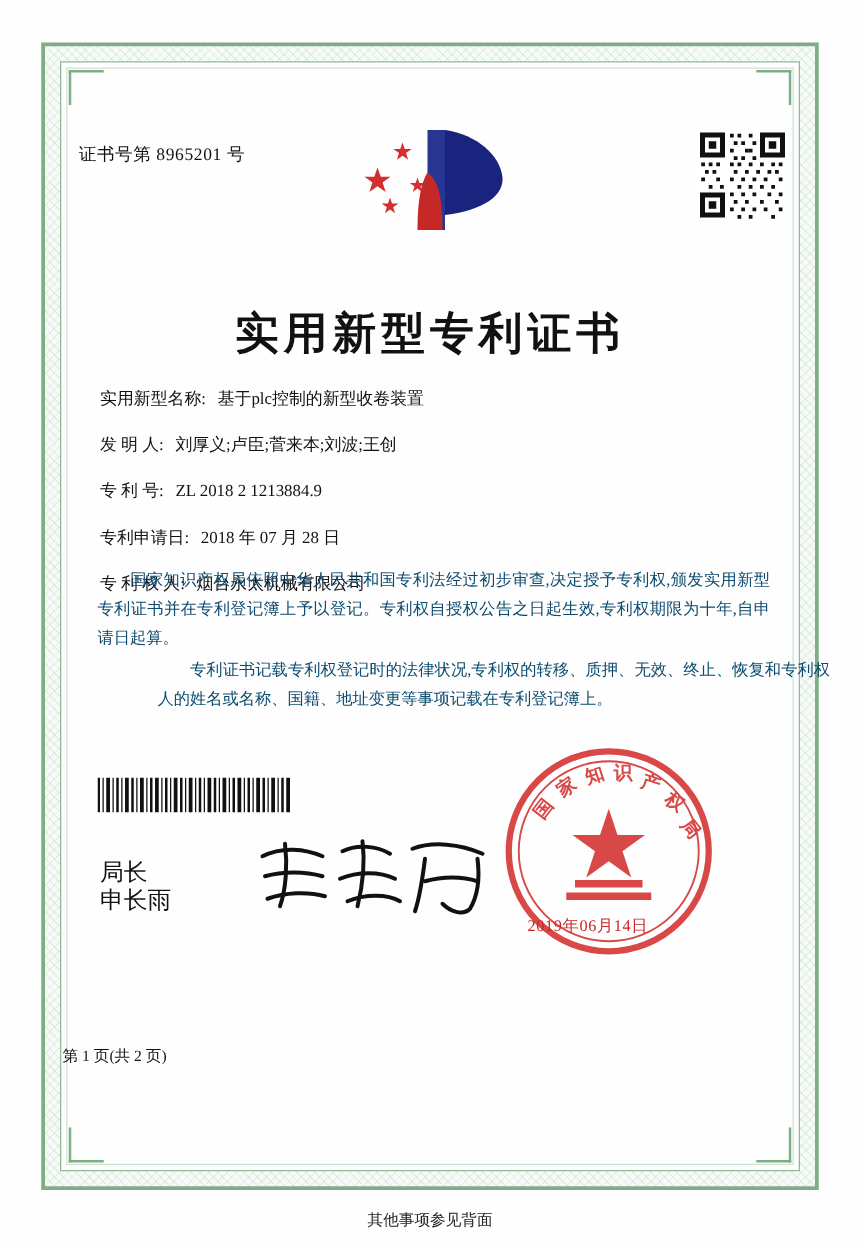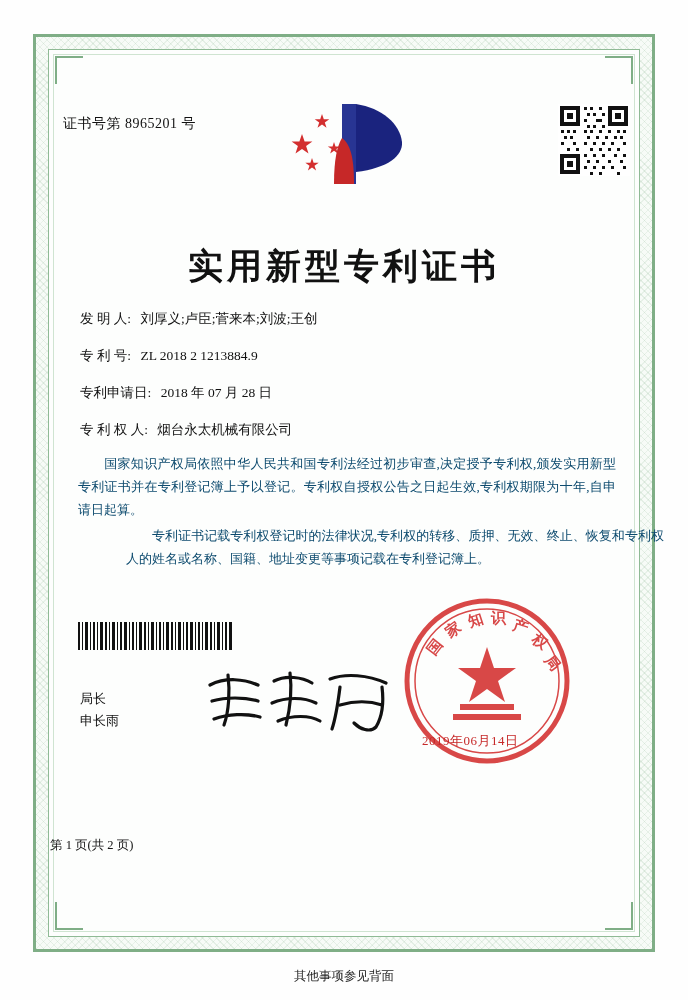--- a/index.html
+++ b/index.html
@@ -159,21 +159,21 @@
     position: absolute;
     left: 372px; top: 680px;
     font-size: 13px;
     color: #c62828;
     letter-spacing: 0.5px;
   }
 
   .director {
     position: absolute;
     left: 30px; top: 636px;
-    font-size: 13px;
+    font-size: 19px;
     line-height: 22px;
     color: #111;
   }
 
   .signature {
     position: absolute;
     left: 150px; top: 615px;
     width: 210px; height: 70px;
   }
 
@@ -300,20 +300,24 @@
             <rect x="41" y="68" width="3" height="3"></rect>
             <rect x="59" y="68" width="3" height="3"></rect>
         </g>
       </svg>
     </div>
 
     <div class="title">实用新型专利证书</div>
 
     <div class="fields">
 
+      <div class="field-row">
+        <span class="field-label">实用新型名称:</span>
+        <span class="field-value">基于plc控制的新型收卷装置</span>
+      </div>
 
       <div class="field-row">
         <span class="field-label">发 明 人:</span>
         <span class="field-value">刘厚义;卢臣;菅来本;刘波;王创</span>
       </div>
 
       <div class="field-row">
         <span class="field-label">专 利 号:</span>
         <span class="field-value">ZL 2018 2 1213884.9</span>
       </div>

